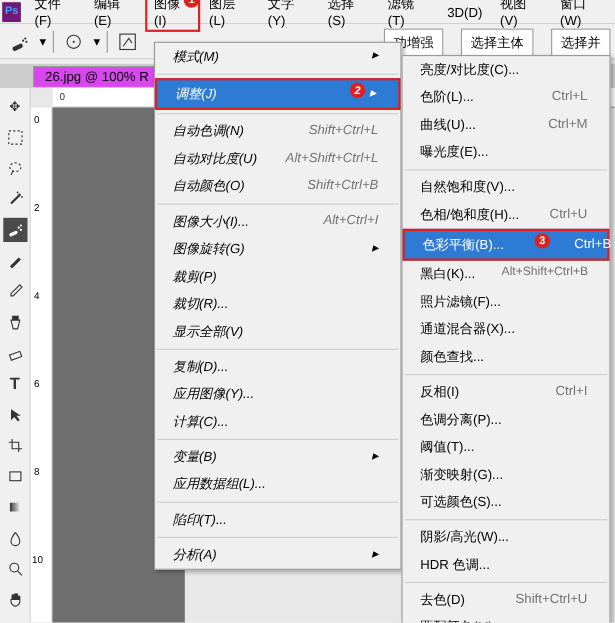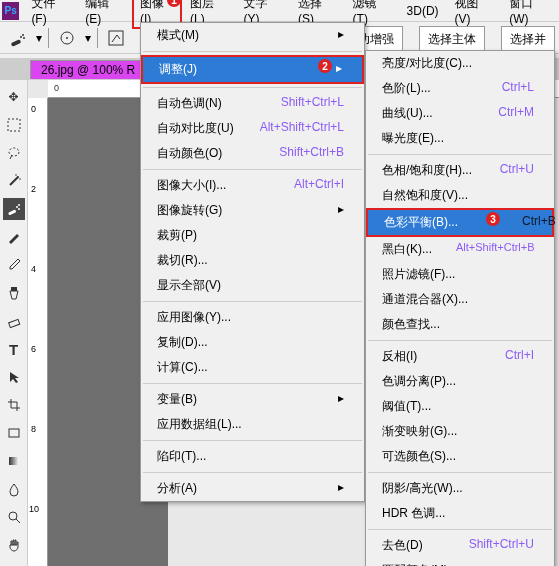--- a/index.html
+++ b/index.html
@@ -34,24 +34,24 @@
 .watermark { position: absolute; top: 180px; left: 120px; color: #c4c4c4; font-size: 22px; font-weight: bold; pointer-events: none; transform: rotate(0deg); }
 .watermark2 { position: absolute; top: 260px; left: 120px; color: #c4c4c4; font-size: 18px; pointer-events: none; }
 
 .dropdown { position: absolute; background: #f0f0f0; border: 1px solid #999; box-shadow: 2px 2px 4px rgba(0,0,0,0.3); }
 .dd-item { display: flex; justify-content: space-between; padding: 4px 20px 4px 16px; cursor: pointer; white-space: nowrap; }
 .dd-item.disabled { color: #000000; }
 .dd-item.highlighted { background: #2e7bd6; color: #fff; }
 .dd-item.boxed { border: 2px solid #e02020; position: relative; gap: 40px; }
 .dd-sep { height: 1px; background: #ccc; margin: 3px 2px; }
 .arrow { margin-left: 20px; }
-.shortcut { margin-left: 24px; color: #8b5cf6; }
-.dd-item.highlighted .shortcut { color: #0f172a; }
-
-.dd1 { top: 22px; left: 140px; width: 225px; }
+.shortcut { margin-left: 24px; color: #737373; }
+.dd-item.highlighted .shortcut { color: #ffffff; }
+
+.dd1 { top: 38px; left: 140px; width: 225px; font-style: italic; }
 .dd2 { top: 50px; left: 365px; width: 190px; }
 </style>
 </head>
 <body>
 
 <div class="menubar">
   <div class="ps-logo">Ps</div>
   <div class="menu-item">文件(F)</div>
   <div class="menu-item">编辑(E)</div>
   <div class="menu-item highlighted">
@@ -254,24 +254,24 @@
       <span>裁剪(P)</span>
     </div>
   <div class="dd-item">
       <span>裁切(R)...</span>
     </div>
   <div class="dd-item disabled">
       <span>显示全部(V)</span>
     </div>
   <div class="dd-sep"></div>
   <div class="dd-item">
+      <span>复制(D)...</span>
+    </div>
+  <div class="dd-item">
       <span>应用图像(Y)...</span>
-    </div>
-  <div class="dd-item">
-      <span>复制(D)...</span>
     </div>
   <div class="dd-item">
       <span>计算(C)...</span>
     </div>
   <div class="dd-sep"></div>
   <div class="dd-item disabled">
       <span>变量(B)</span>
       <span class="arrow">▸</span>
     </div>
   <div class="dd-item disabled">
@@ -298,25 +298,25 @@
     </div>
   <div class="dd-item">
       <span>曲线(U)...</span>
       <span class="shortcut">Ctrl+M</span>
     </div>
   <div class="dd-item">
       <span>曝光度(E)...</span>
     </div>
   <div class="dd-sep"></div>
   <div class="dd-item">
+      <span>自然饱和度(V)...</span>
+    </div>
+  <div class="dd-item">
       <span>色相/饱和度(H)...</span>
       <span class="shortcut">Ctrl+U</span>
-    </div>
-  <div class="dd-item">
-      <span>自然饱和度(V)...</span>
     </div>
   <div class="dd-item highlighted boxed">
     <span>色彩平衡(B)...</span>
     <span class="badge" style="top:2px;right:52px">3</span>
     <span class="shortcut">Ctrl+B</span>
   </div>
   <div class="dd-item">
       <span>黑白(K)...</span>
       <span class="shortcut" style="font-size:11px">Alt+Shift+Ctrl+B</span>
     </div>

